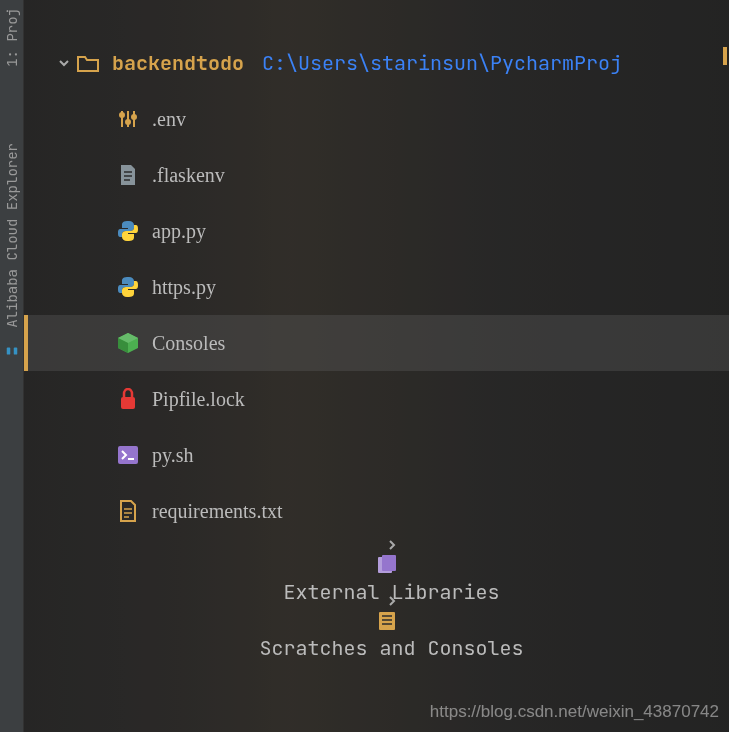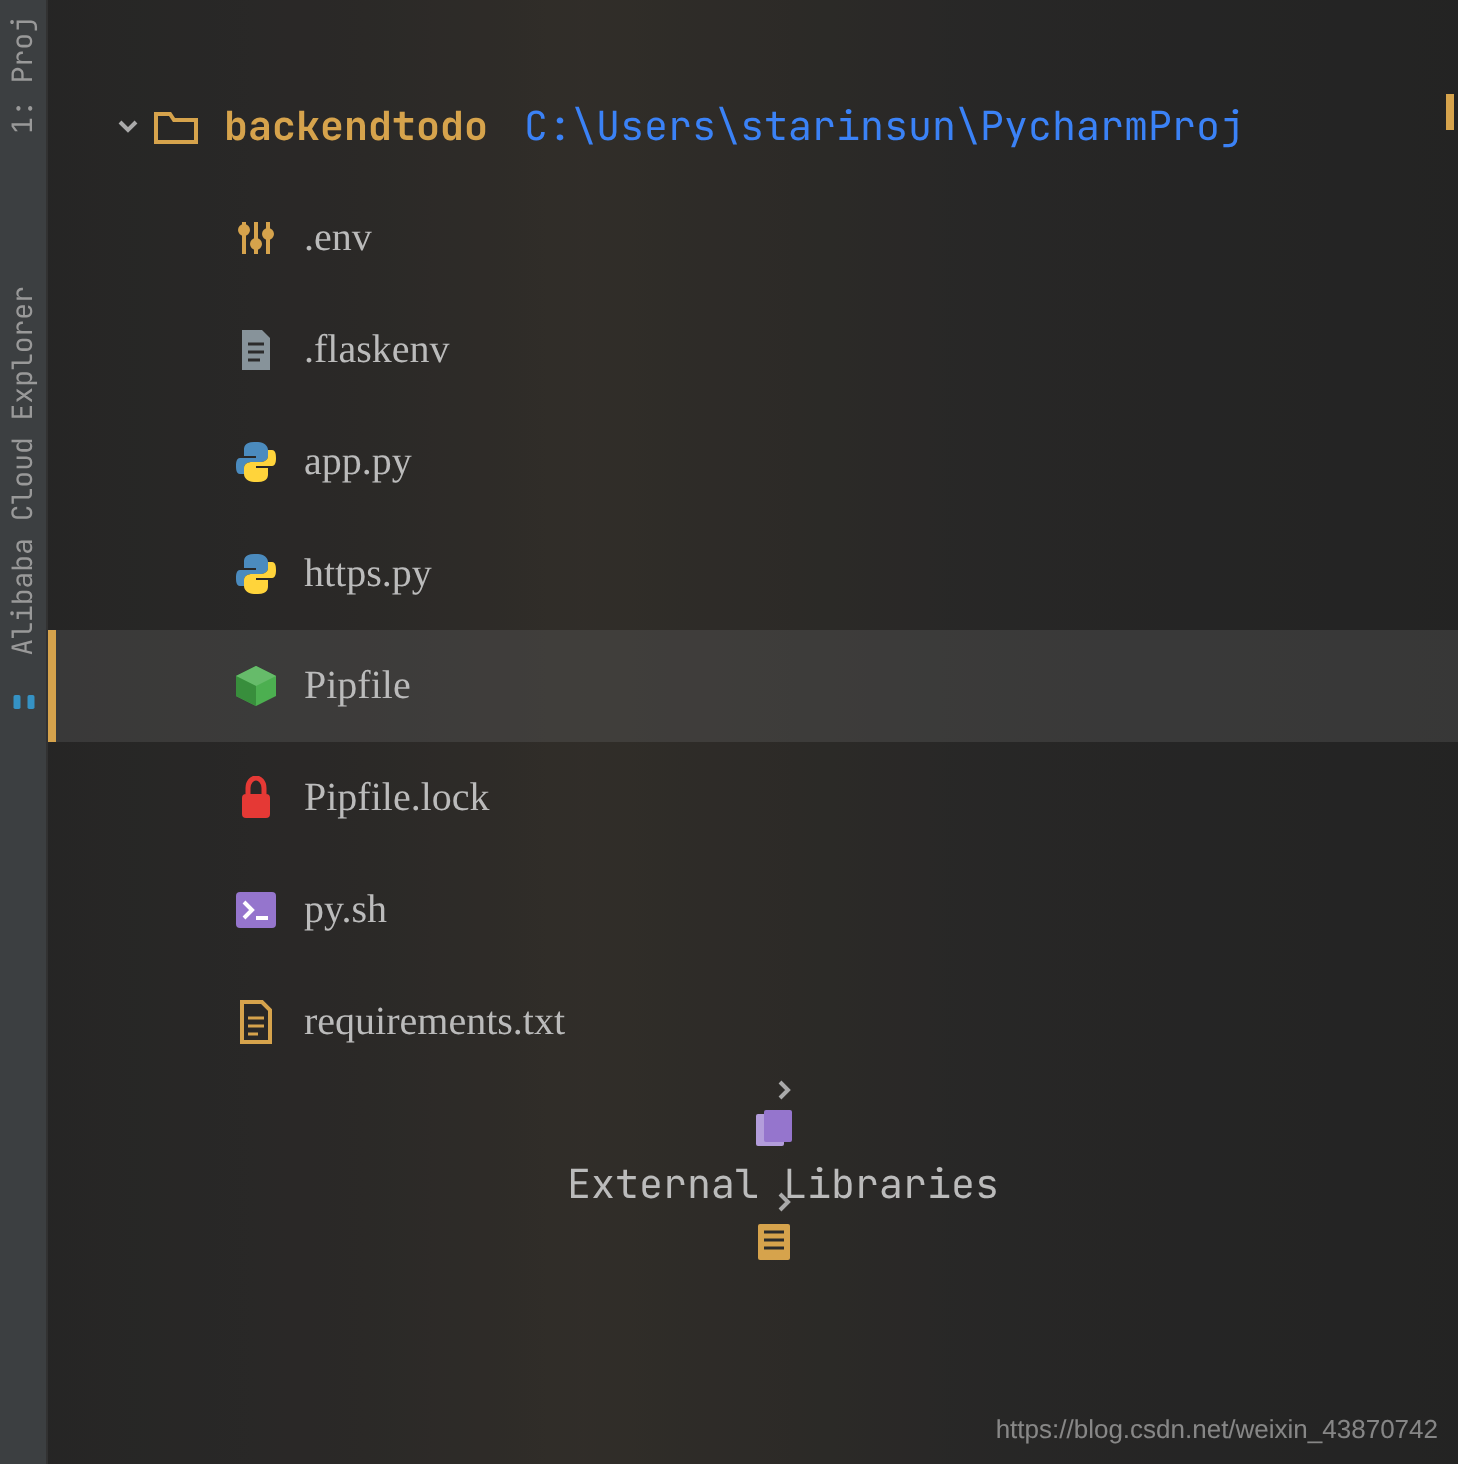--- a/index.html
+++ b/index.html
@@ -106,21 +106,21 @@
     .label.path { color: #3b82f6; margin-left: 18px; font-weight: normal; }
     .indent-1 { padding-left: 30px; }
     .indent-2 { padding-left: 90px; font-family: Liberation Serif, serif; }
     .lib-row { padding-left: 30px; flex-direction: column; }
     .watermark {
       position: absolute;
       right: 10px;
       bottom: 10px;
       color: rgba(255,255,255,0.45);
       font-family: Arial, sans-serif;
-      font-size: 13px;
+      font-size: 17px;
     }
     svg { display: block; }
   </style>
 </head>
 <body>
 
 <div class="bg"></div>
 <div class="overlay"></div>
 
 <div class="sidebar-left">
@@ -202,21 +202,21 @@
   </div>
 
   <div class="tree-row indent-2 selected">
     <span class="icon">
       <svg width="24" height="22" viewBox="0 0 24 22">
           <path d="M12 1 L22 6 L22 16 L12 21 L2 16 L2 6 Z" fill="#4caf50"></path>
           <path d="M12 1 L22 6 L12 11 L2 6 Z" fill="#66bb6a"></path>
           <path d="M12 11 L12 21 L2 16 L2 6 Z" fill="#388e3c"></path>
         </svg>
     </span>
-    <span class="label">Pipfile</span>
+    <span class="label">Consoles</span>
   </div>
 
   <div class="tree-row indent-2">
     <span class="icon">
       <svg width="20" height="22" viewBox="0 0 20 22">
           <rect x="3" y="9" width="14" height="12" rx="2" fill="#e53935"></rect>
           <path d="M6 9 L6 6 C6 3 8 1 10 1 C12 1 14 3 14 6 L14 9" stroke="#e53935" stroke-width="2.5" fill="none"></path>
         </svg>
     </span>
     <span class="label">Pipfile.lock</span>
@@ -267,17 +267,18 @@
         </svg>
     </span>
     <span class="icon">
       <svg width="22" height="22" viewBox="0 0 22 22">
           <rect x="3" y="2" width="16" height="18" rx="1" fill="#d6a34c"></rect>
           <line x1="6" y1="6" x2="16" y2="6" stroke="#2b2b2b" stroke-width="1.5"></line>
           <line x1="6" y1="10" x2="16" y2="10" stroke="#2b2b2b" stroke-width="1.5"></line>
           <line x1="6" y1="14" x2="16" y2="14" stroke="#2b2b2b" stroke-width="1.5"></line>
         </svg>
     </span>
+    <span class="label">Scratches and Consoles</span>
   </div>
 
 </div>
 
 <div class="watermark">https://blog.csdn.net/weixin_43870742</div>
 
 </body></html>

